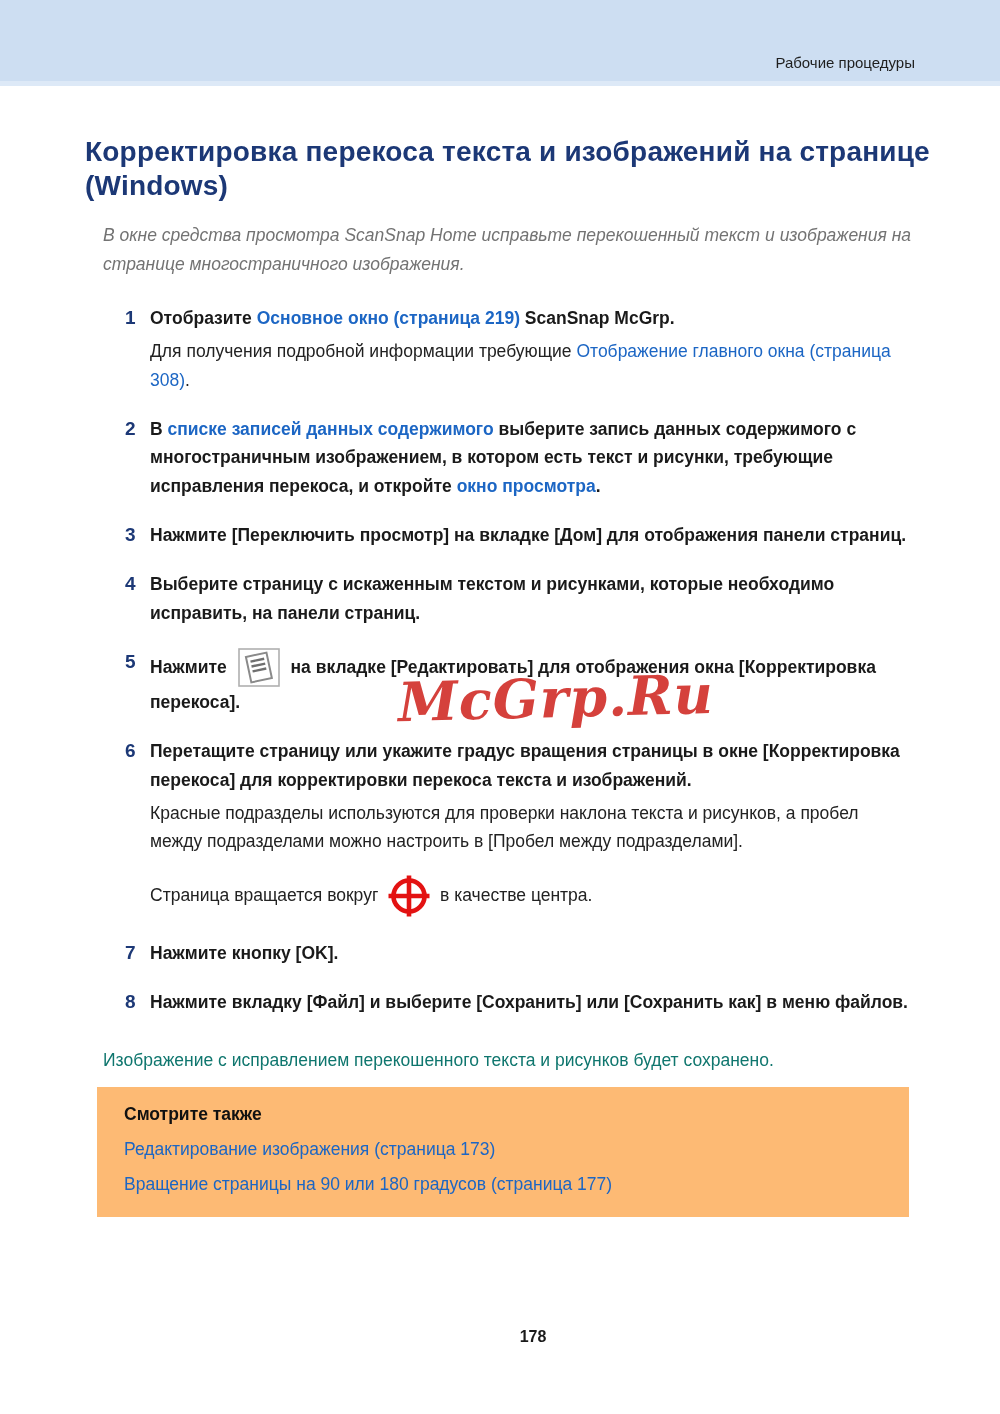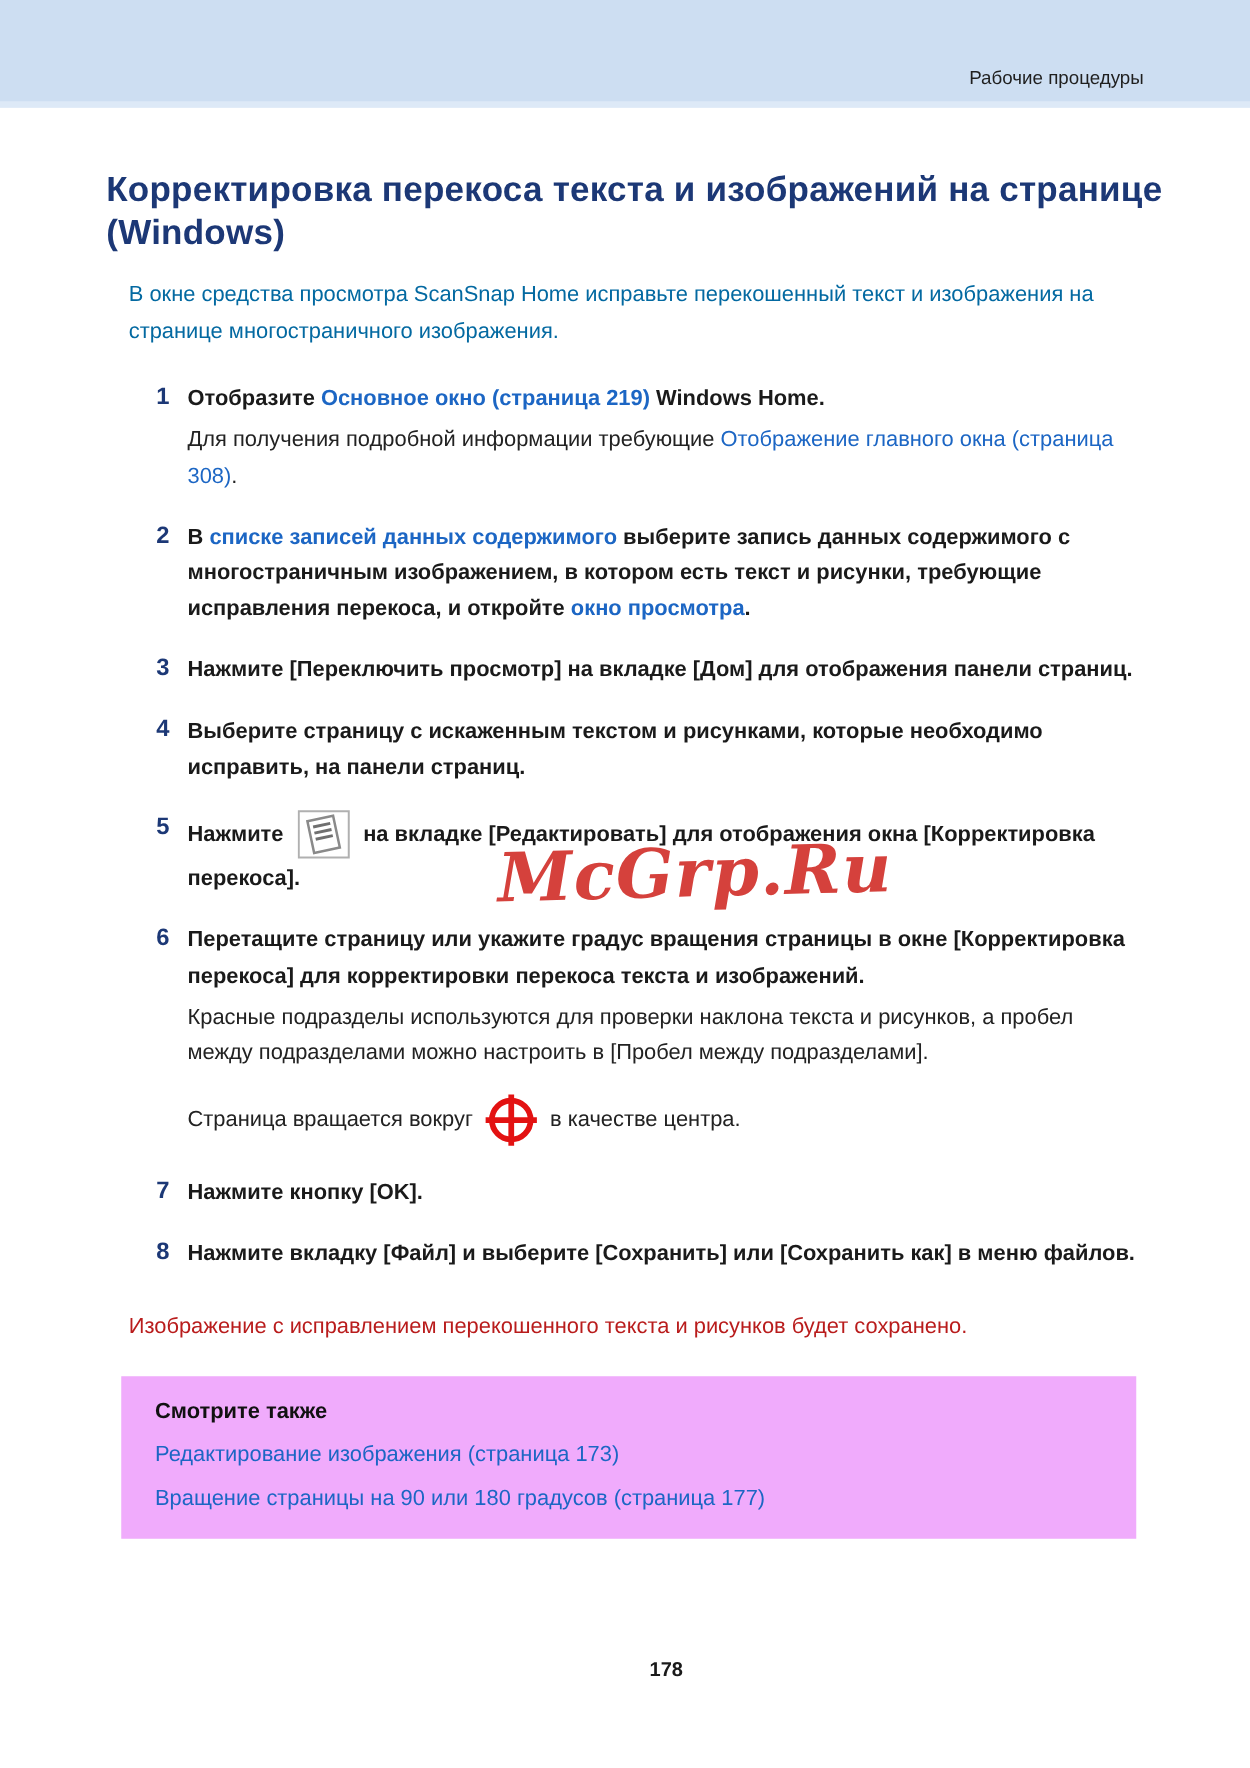--- a/index.html
+++ b/index.html
@@ -24,21 +24,21 @@
 
   
   h1.title {
     margin:49px 70px 16px 85px;
     font-size:28px; line-height:1.2;
     font-weight:bold; color:#1c3876;
     letter-spacing:0.2px;
   }
   .intro {
     margin:19px 85px 0 103px;
-    font-size:17.5px; line-height:1.62; color:#0369a1;
+    font-size:17.5px; line-height:1.62; color:#737373;font-style:italic;
   }
 
   
   .steps { margin-top:26px; }
   .step {
     display:flex;
     margin:0 85px 21px 125px;
   }
   .step .num {
     flex:0 0 25px;
@@ -59,27 +59,27 @@
   a.link.bold { font-weight:bold; }
 
   
   .inline-icon { display:inline-block; vertical-align:middle; margin:0 6px; }
   .deskew-btn { width:42px; height:40px; }
   .crosshair { width:44px; height:44px; margin:0 4px; }
 
   
   .closing {
     margin:30px 85px 0 103px;
-    font-size:17.5px; line-height:1.6; color:#b91c1c;
+    font-size:17.5px; line-height:1.6; color:#0f766e;
   }
 
   
   .see-also {
-    margin:27px 91px 0 97px;
-    background:#f0abfc;
+    margin:13px 91px 0 97px;
+    background:#fdba74;
     padding:17px 20px 22px 27px;
   }
   .see-also .sa-title { font-size:17.5px; font-weight:bold; color:#111; }
   .see-also a.sa-link {
     display:block; margin-top:14px;
     font-size:17.5px; color:#1c66c4; text-decoration:none; cursor:pointer;
   }
 
   
   .watermark {
@@ -112,21 +112,21 @@
 
   <h1 class="title">Корректировка перекоса текста и изображений на странице (Windows)</h1>
 
   <p class="intro">В окне средства просмотра ScanSnap Home исправьте перекошенный текст и изображения на странице многостраничного изображения.</p>
 
   <div class="steps">
 
     <div class="step">
       <span class="num">1</span>
       <div class="body">
-        <p class="main"><span>Отобразите </span><a class="link bold">Основное окно (страница 219)</a><span> Windows Home.</span></p>
+        <p class="main"><span>Отобразите </span><a class="link bold">Основное окно (страница 219)</a><span> ScanSnap McGrp.</span></p>
         <p class="sub"><span>Для получения подробной информации требующие </span><a class="link">Отображение главного окна (страница 308)</a><span>.</span></p>
       </div>
     </div>
 
     <div class="step">
       <span class="num">2</span>
       <div class="body">
         <p class="main"><span>В </span><a class="link bold">списке записей данных содержимого</a><span> выберите запись данных содержимого с многостраничным изображением, в котором есть текст и рисунки, требующие исправления перекоса, и откройте </span><a class="link bold">окно просмотра</a><span>.</span></p>
       </div>
     </div>

